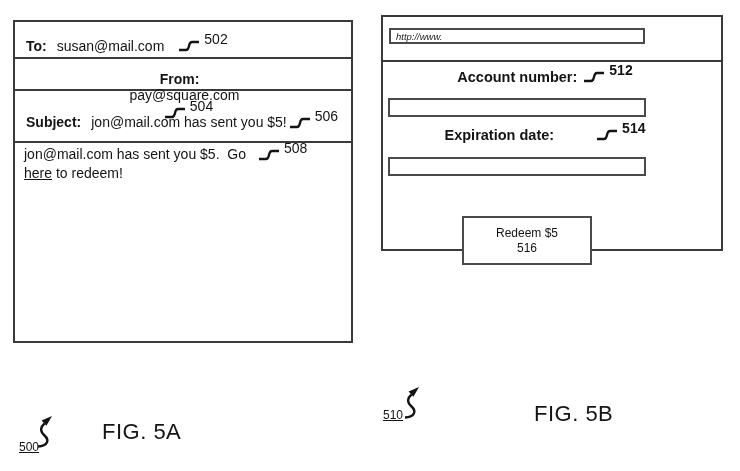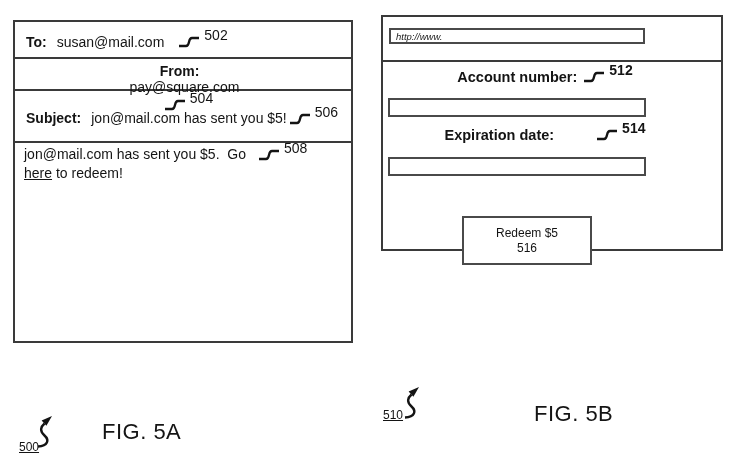--- a/index.html
+++ b/index.html
@@ -14,21 +14,21 @@
   
   .fig5a-box{
     position:absolute;left:13px;top:20px;
     width:340px;height:323px;box-sizing:border-box;
     border:2px solid #3a3a3a;background:#fff;
   }
   .email-row{
     display:flex;align-items:center;
     box-sizing:border-box;
     border-bottom:2px solid #3a3a3a;
-    padding:4px 8px 0 11px;
+    padding:12px 8px 0 11px;
     font-size:14px;white-space:nowrap;
   }
   .row-to{height:37px;}
   .row-from{height:32px;flex-direction:column;}
   .row-subject{height:52px;text-align:center;}
   .email-label{font-weight:700;margin-right:10px;}
   .email-body{
     position:relative;
     padding:2px 8px 0 9px;
     font-size:14px;line-height:1.35;

